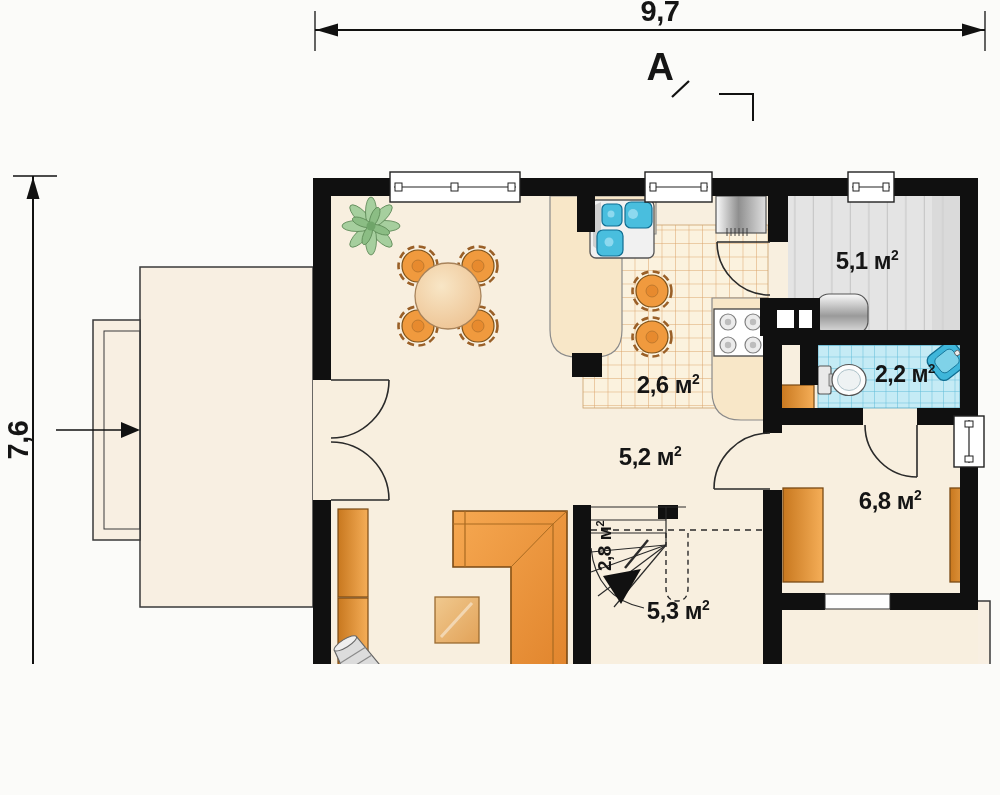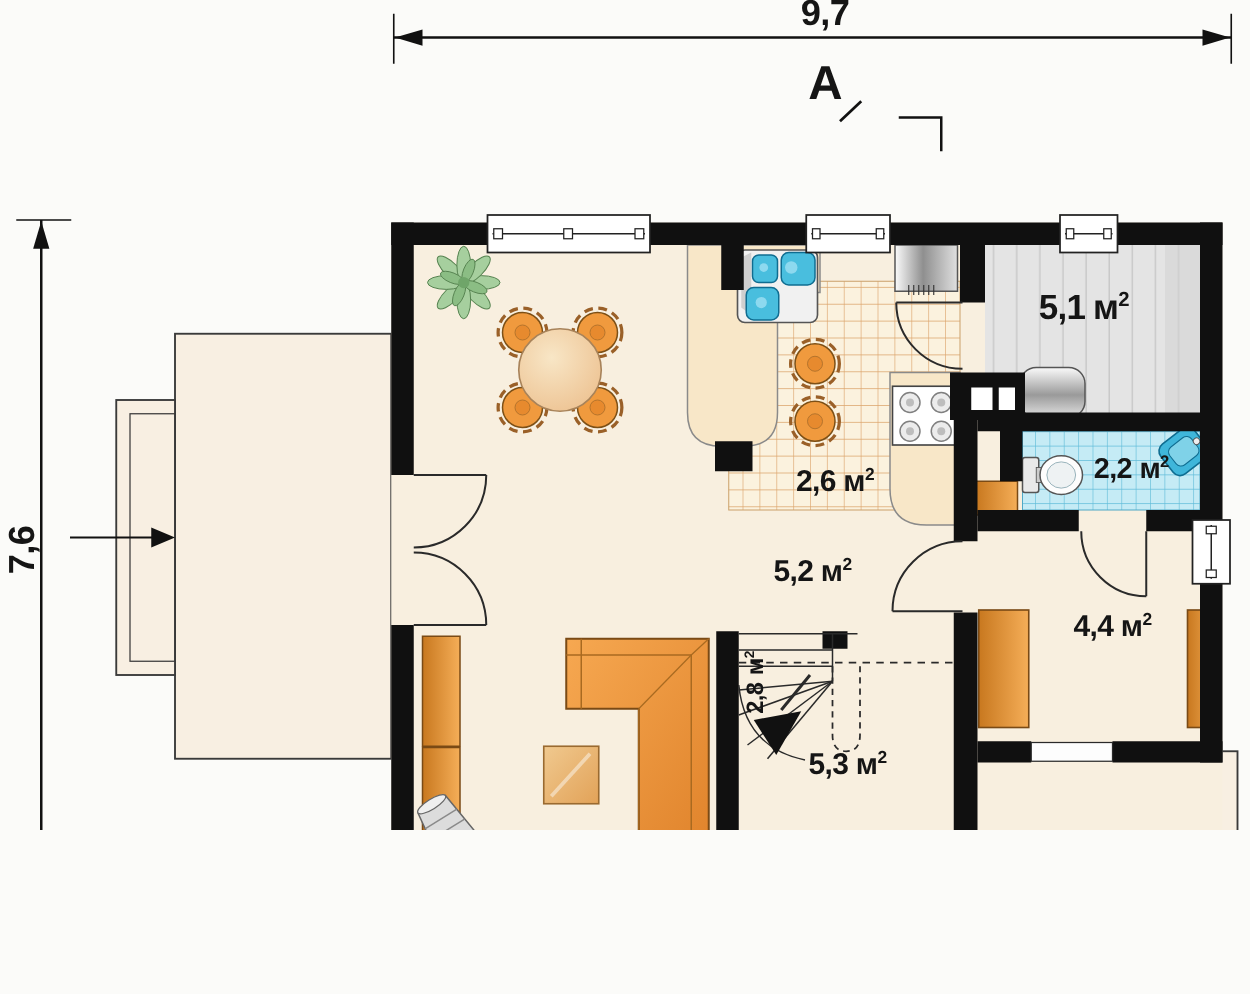--- a/index.html
+++ b/index.html
@@ -326,19 +326,19 @@
     <path d="M703,755 V727" stroke-width="2"></path>
   </g>
 </svg>
 
 <div class="lbl" style="left:615px;top:-4px;width:90px;font-size:29px"><span>9,7</span></div>
 <div class="lbl rot" style="left:-27px;top:425px;width:90px;height:30px;font-size:29px"><span>7,6</span></div>
 <div class="lbl secA" style="left:638px;top:48px;width:44px"><span>A</span></div>
 <div class="lbl secA" style="left:634px;top:751px;width:44px"><span>A</span></div>
 
 <div class="lbl" style="left:618px;top:372px;width:100px;font-size:24px"><span>2,6</span><span class="u">м</span><sup>2</sup></div>
-<div class="lbl" style="left:817px;top:231px;width:100px;font-size:28px"><span>5,1</span><span class="u">м</span><sup>2</sup></div>
+<div class="lbl" style="left:817px;top:248px;width:100px;font-size:24px"><span>5,1</span><span class="u">м</span><sup>2</sup></div>
 <div class="lbl" style="left:855px;top:362px;width:100px;font-size:23px"><span>2,2</span><span class="u">м</span><sup>2</sup></div>
 <div class="lbl" style="left:600px;top:444px;width:100px;font-size:24px"><span>5,2</span><span class="u">м</span><sup>2</sup></div>
 <div class="lbl rot" style="left:571px;top:534px;width:72px;height:24px;font-size:19px"><span>2,8</span><span class="u">м</span><sup>2</sup></div>
-<div class="lbl" style="left:840px;top:488px;width:100px;font-size:24px"><span>4,4</span><span class="u">м</span><sup>2</sup></div>
+<div class="lbl" style="left:840px;top:488px;width:100px;font-size:24px"><span>6,8</span><span class="u">м</span><sup>2</sup></div>
 <div class="lbl" style="left:628px;top:598px;width:100px;font-size:24px"><span>5,3</span><span class="u">м</span><sup>2</sup></div>
 </div>
 
 </body></html>

